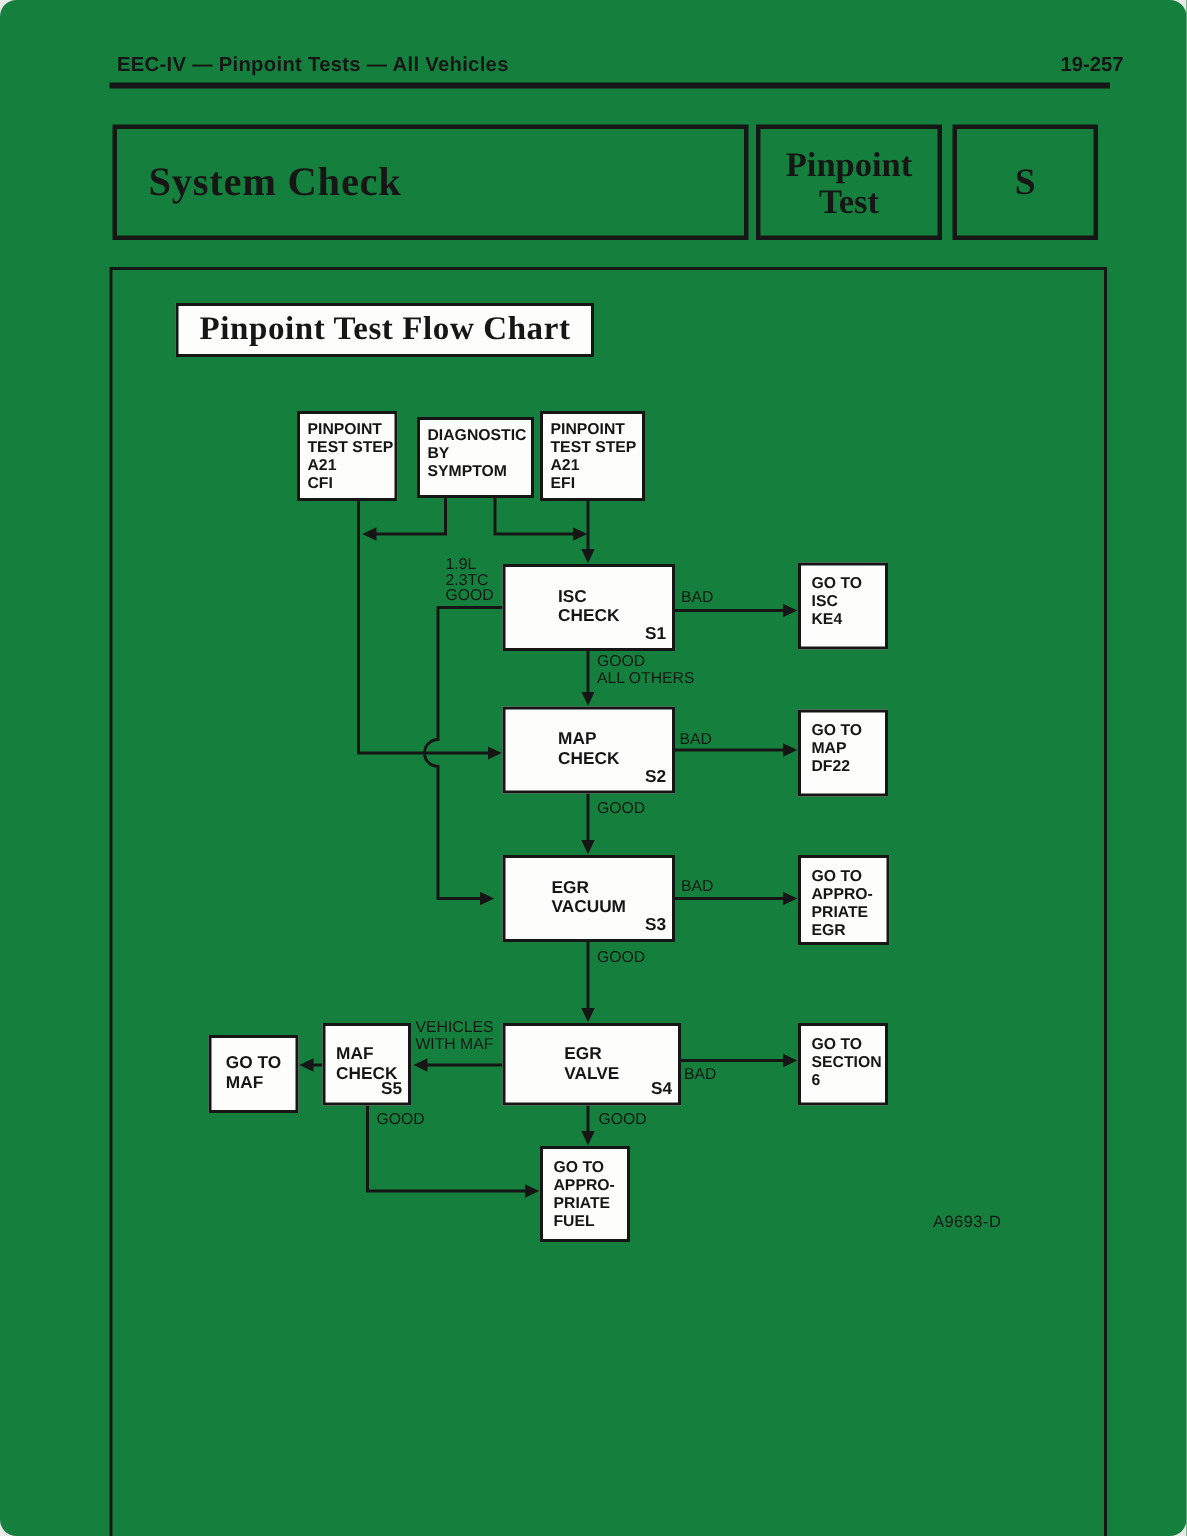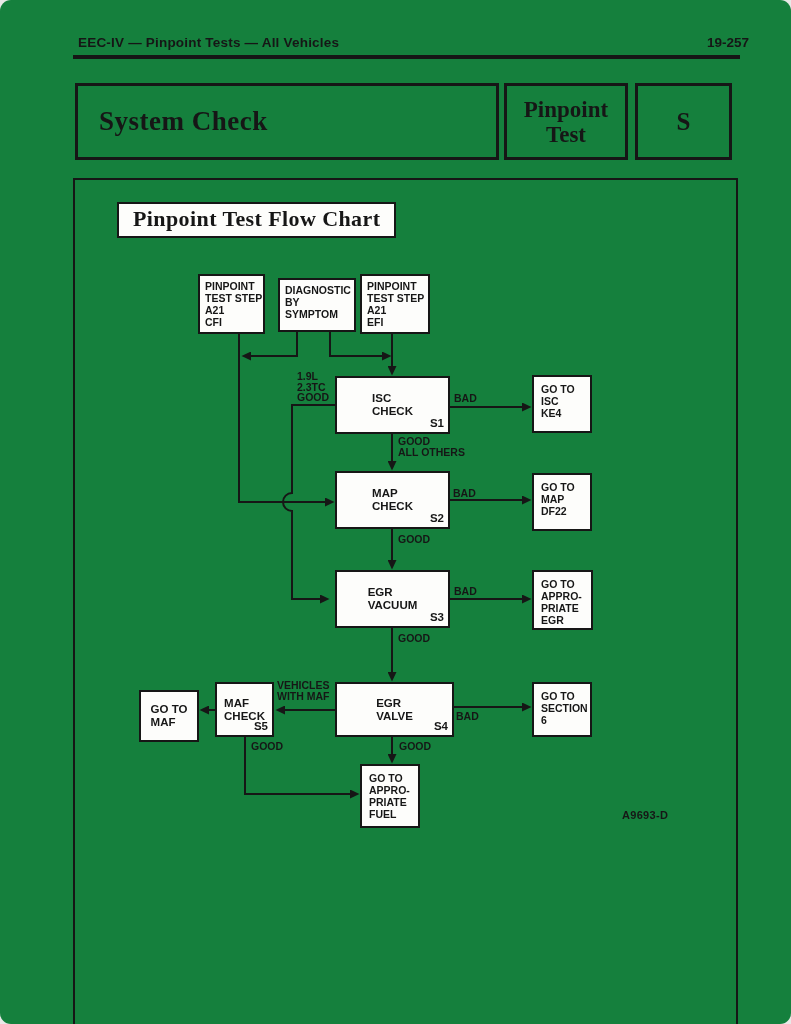--- a/index.html
+++ b/index.html
@@ -64,21 +64,21 @@
   #n-goto-map  { left:457px; top:293px; width:60px;  height:58px; }
   #n-egrvac    { left:260px; top:390px; width:115px; height:58px; }
   #n-goto-egr  { left:457px; top:390px; width:61px;  height:60px; }
   #n-egrvalve  { left:260px; top:502px; width:119px; height:55px; }
   #n-maf       { left:140px; top:502px; width:59px;  height:55px; }
   #n-goto-maf  { left:64px;  top:510px; width:60px;  height:52px; }
   #n-goto-sec6 { left:457px; top:502px; width:60px;  height:55px; }
   #n-fuel      { left:285px; top:584px; width:60px;  height:64px; border-width:2.5px; }
 
   .lbl {
-    position:absolute; font-weight:bold; font-size:10.5px; line-height:10.5px;
+    position:absolute; font-weight:normal; font-size:10.5px; line-height:10.5px;
     white-space:pre-line;
   }
   #l-bypass     { left:222px; top:191px; }
   #l-isc-bad    { left:379px; top:213px; }
   #l-isc-good   { left:323px; top:256px; }
   #l-map-bad    { left:378px; top:308px; }
   #l-map-good   { left:323px; top:354px; }
   #l-vac-bad    { left:379px; top:406px; }
   #l-vac-good   { left:323px; top:453px; }
   #l-vehicles   { left:202px; top:500px; }

